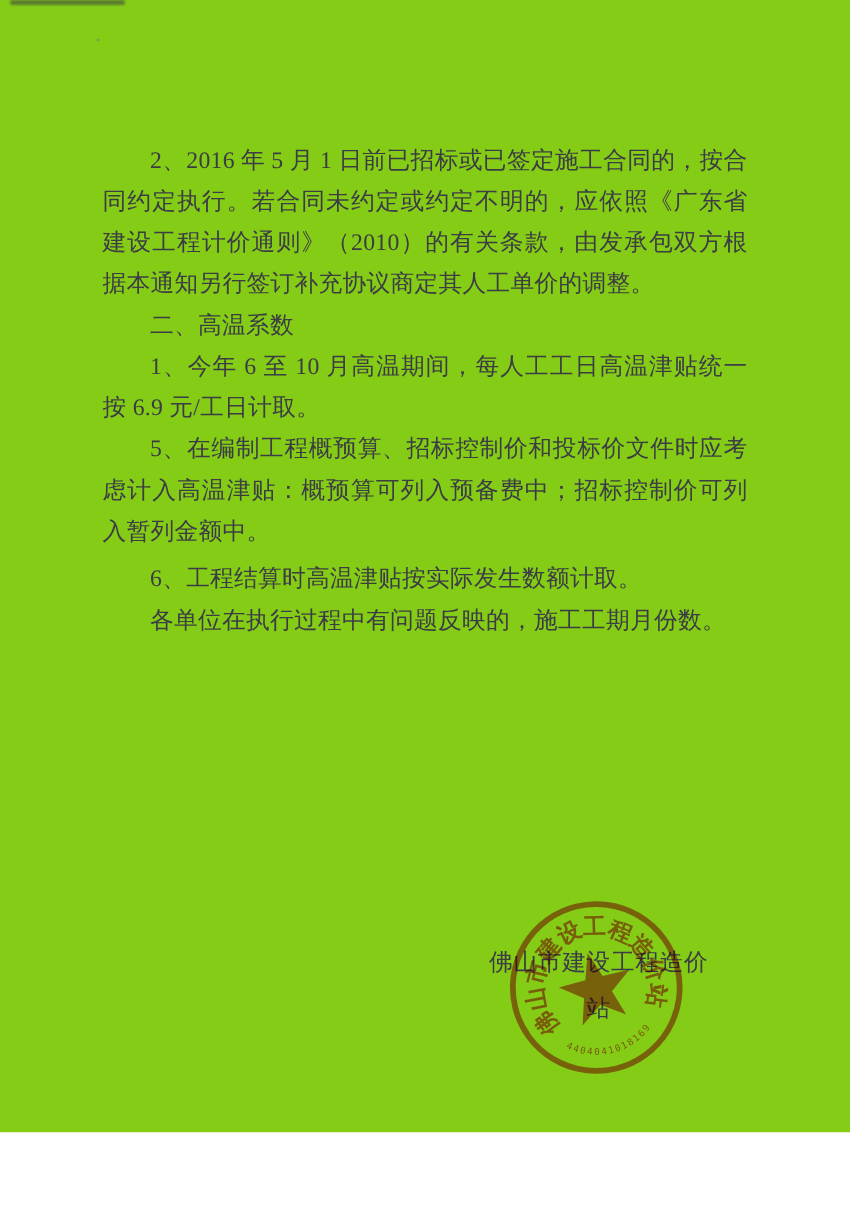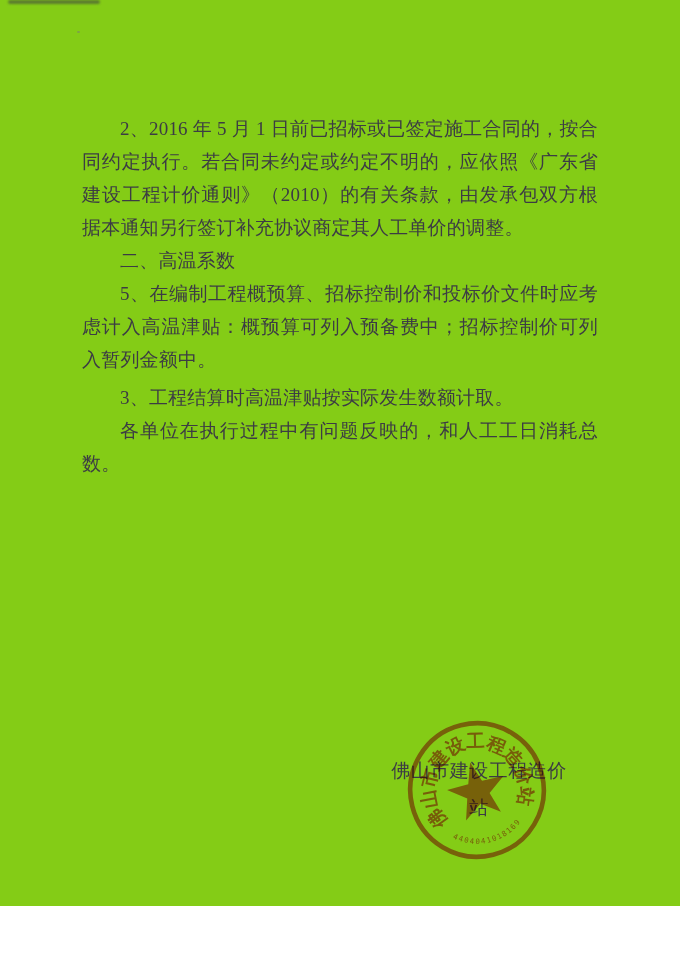--- a/index.html
+++ b/index.html
@@ -102,23 +102,24 @@
 <body>
 
 <div class="page">
 
   <div class="artifact artifact-top"></div>
   <div class="artifact artifact-speck"></div>
 
   <div class="body-text">
     <p>2、2016 年 5 月 1 日前已招标或已签定施工合同的，按合同约定执行。若合同未约定或约定不明的，应依照《广东省建设工程计价通则》（2010）的有关条款，由发承包双方根据本通知另行签订补充协议商定其人工单价的调整。</p>
     <p>二、高温系数</p>
+    <p>1、今年 6 至 10 月高温期间，每人工工日高温津贴统一按 6.9 元/工日计取。</p>
     <p>5、在编制工程概预算、招标控制价和投标价文件时应考虑计入高温津贴：概预算可列入预备费中；招标控制价可列入暂列金额中。</p>
-    <p class="gap-before">3、工程结算时高温津贴按实际发生数额计取。</p>
-    <p>各单位在执行过程中有问题反映的，和人工工日消耗总数。</p>
+    <p class="gap-before">6、工程结算时高温津贴按实际发生数额计取。</p>
+    <p>各单位在执行过程中有问题反映的，施工工期月份数。</p>
   </div>
 
   <div class="signature">
     <div>佛山市建设工程造价站</div>
   </div>
 
   <svg class="seal" viewBox="0 0 200 200" aria-hidden="true">
     <circle class="ring" cx="100" cy="100" r="94" stroke-width="6.5" stroke="#dd4a38"></circle>
     <path id="sealTextArc" d="M 50.9 134.4 A 60 60 0 1 1 149.1 134.4" fill="none"></path>
     <path id="sealCodeArc" d="M 34.2 138 A 76 76 0 0 0 165.8 138" fill="none"></path>

